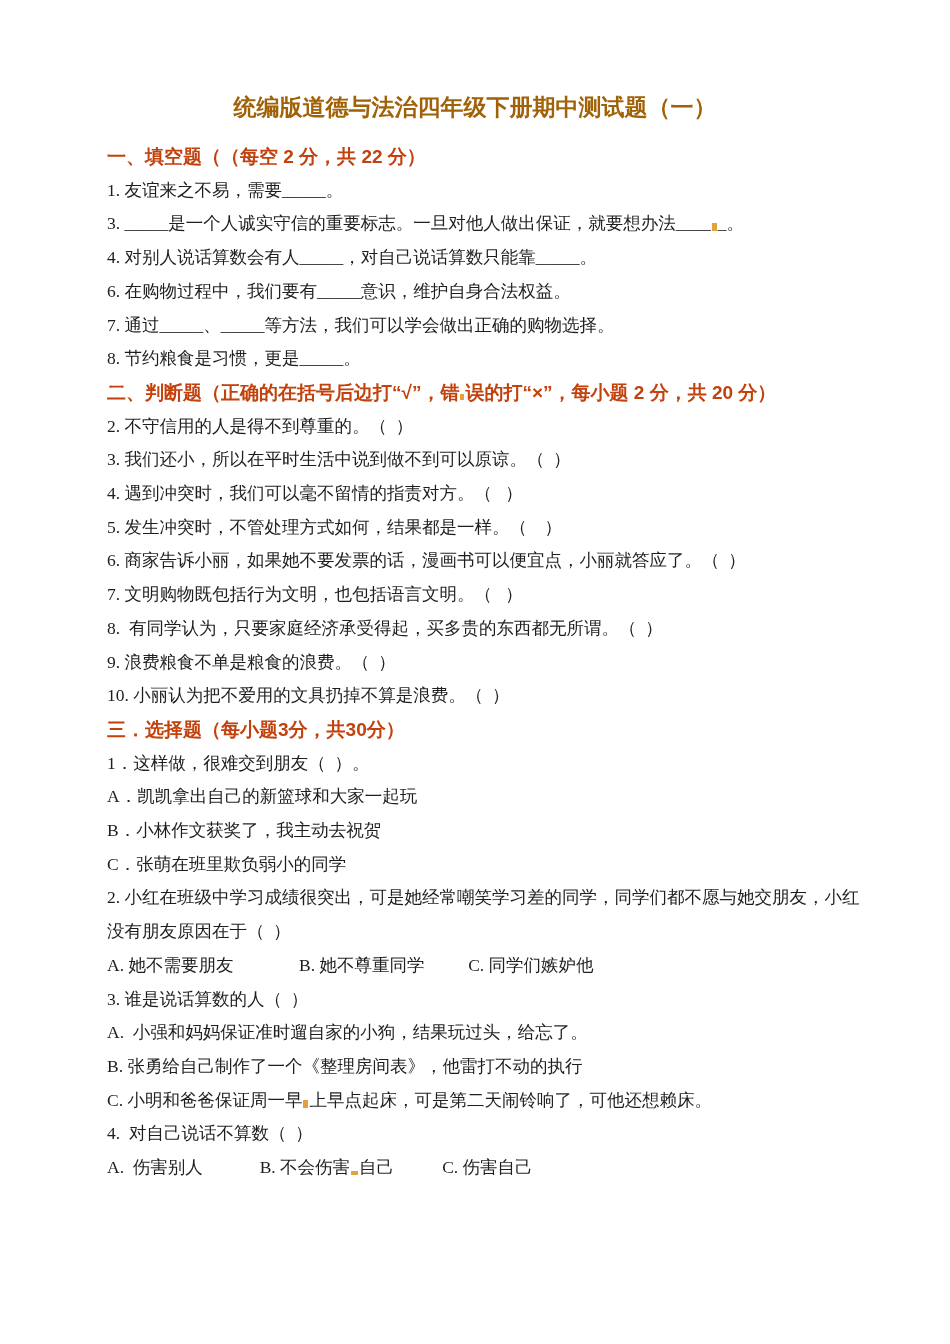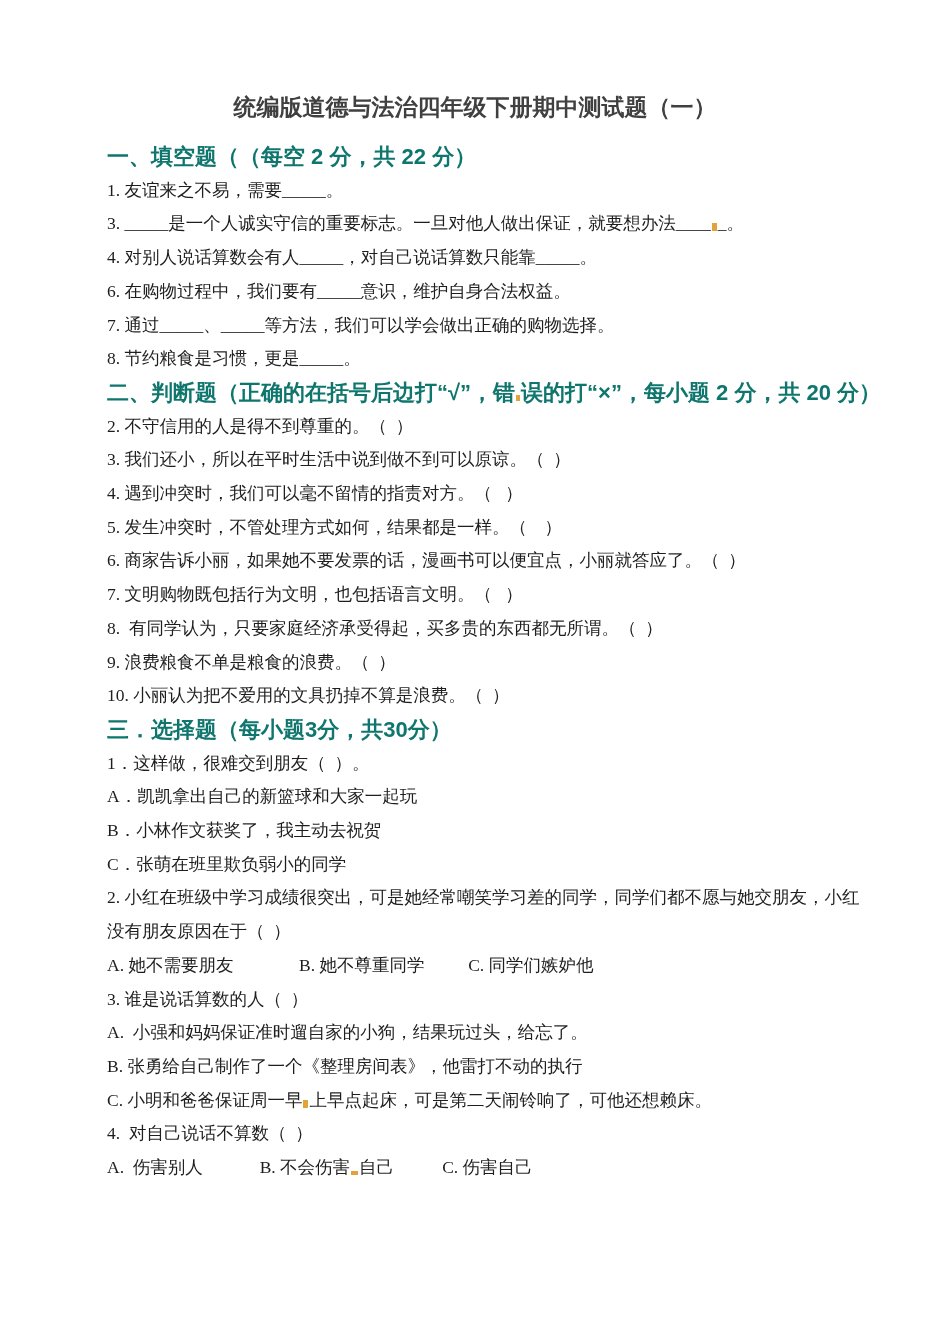--- a/index.html
+++ b/index.html
@@ -14,34 +14,34 @@
     font-family: "Liberation Serif", "DejaVu Serif", serif;
   }
   .title {
     margin: 92px 0 18px 0;
     width: 950px;
     text-align: center;
     font-family: "Liberation Sans", "DejaVu Sans", sans-serif;
     font-weight: bold;
     font-size: 23px;
     line-height: 30px;
-    color: #404040;
+    color: #a16207;
     white-space: pre;
   }
   .ln {
     margin: 0 0 0 107px;
     font-size: 17.5px;
     line-height: 33.7px;
     white-space: pre;
   }
   .hd {
     font-family: "Liberation Sans", "DejaVu Sans", sans-serif;
     font-weight: bold;
-    font-size: 22px;
-    color: #0f766e;
+    font-size: 19px;
+    color: #c2410c;
   }
   
   .mk {
     display: inline-block;
     background: #e3a33c;
   }
   .mk-dot  { width: 4px; height: 6px;  vertical-align: -1px; margin: 0 1px; }
   .mk-sq   { width: 5px; height: 8px;  vertical-align: -2px; margin: 0 1px; }
   .mk-dash { width: 7px; height: 4px;  vertical-align: -2px; margin: 0 1px; }
 </style>

